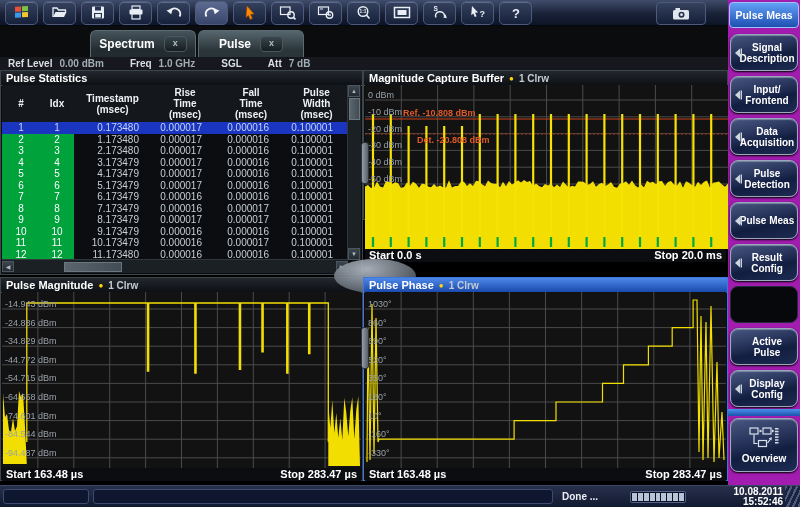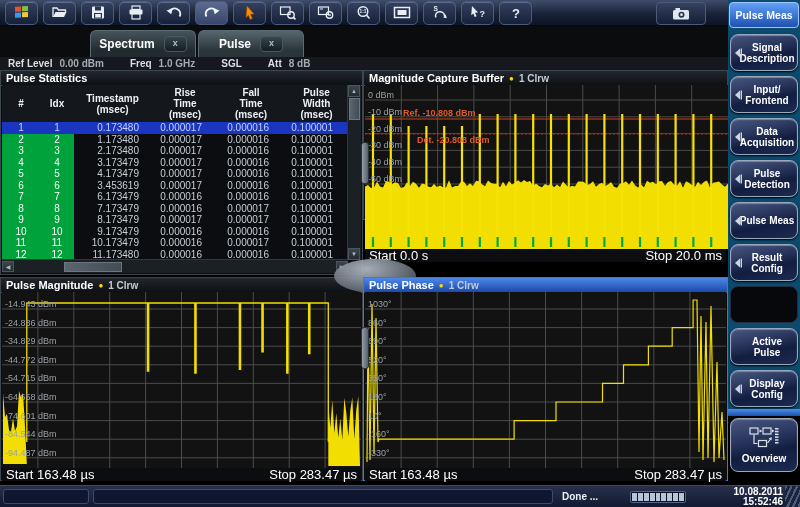--- a/index.html
+++ b/index.html
@@ -36,42 +36,42 @@
   #p-capture{left:363px;top:70px;width:365px;height:150px;}
   #p-mag{left:0;top:277px;width:363px;height:204px;}
   #p-phase{left:363px;top:277px;width:365px;height:204px;border:1px solid #3c78e0;z-index:5;}
   .ptitle{height:14px;background:linear-gradient(#23272e,#0d1014);border-bottom:1px solid #4b555e;
     color:#fff;font-size:11px;font-weight:bold;line-height:13px;display:flex;align-items:center;gap:5px;
     padding-left:5px;white-space:nowrap;overflow:hidden;}
   #p-phase .ptitle{background:linear-gradient(#4d88e8,#1b4aad);}
   .dot{color:#ffd800;font-size:8px;}
   .clrw{color:#c3cbd2;font-size:10px;}
   .axisbar{position:absolute;left:1px;right:1px;height:13px;display:flex;justify-content:space-between;
-    padding:0 4px;font-size:13px;font-weight:normal;color:#fff;line-height:13px;background:#0b0d10;}
+    padding:0 4px;font-size:11px;font-weight:bold;color:#fff;line-height:13px;background:#0b0d10;}
   .xaxislab{position:absolute;left:1px;right:1px;height:13px;text-align:center;font-size:11px;
     font-weight:bold;color:#fff;line-height:12px;background:#0b0d10;}
   svg.plot{display:block;position:absolute;left:1px;top:14px;background:#121212;}
   
   .thead{position:absolute;left:1px;top:14px;width:348px;height:37px;display:flex;background:#14171b;
     color:#edf1f5;font-weight:bold;font-size:10px;align-items:center;text-align:center;}
   .thead .hc{white-space:pre-line;line-height:11px;box-sizing:border-box;}
   .tbody{position:absolute;left:1px;top:51px;width:348px;height:138px;overflow:hidden;}
   .trow{display:flex;height:11.5px;font-size:10px;line-height:11.5px;color:#c7cfd5;}
   .trow .c{box-sizing:border-box;}
   .trow .green{background:#00a23c;color:#fff;text-align:center;}
   .trow.sel{background:#1a36c0;}
   .trow.sel .c{background:#1a36c0;color:#c6d3f9;}
   .num{text-align:right;}
   .vscroll{position:absolute;right:1px;top:14px;width:13px;height:175px;background:#1b2025;border-left:1px solid #30383e;}
   .hscroll{position:absolute;left:1px;bottom:1px;right:14px;height:13px;background:#1b2025;border-top:1px solid #30383e;}
   .sbtn{position:absolute;background:linear-gradient(#3c454e,#242b31);border:1px solid #4b555e;
     color:#adb8c1;font-size:6px;text-align:center;box-sizing:border-box;}
   .sthumb{position:absolute;background:linear-gradient(90deg,#5b656e,#424c55);border:1px solid #6c767f;box-sizing:border-box;}
   
-  #sidebar{position:absolute;left:728px;top:0;width:72px;height:410px;background:#0c4a6e;}
+  #sidebar{position:absolute;left:728px;top:0;width:72px;height:507px;background:#a21caf;}
   .appbtn{position:absolute;left:1px;top:2px;width:70px;height:26px;border-radius:4px;
     background:linear-gradient(#61a0f6,#1e50b2);border:1px solid #9dc5ff;color:#fff;font-weight:bold;
     font-size:10.5px;display:flex;align-items:center;justify-content:center;box-sizing:border-box;}
   .softkey{position:absolute;left:2px;width:68px;height:37px;border-radius:8px;box-sizing:border-box;
     background:linear-gradient(168deg,#495882 0%,#27335a 40%,#121e40 62%,#1d2b52 100%);
     border:1px solid #9ba7bb;box-shadow:0 1px 2px #000, inset 0 1px 1px #7c89a6;
     color:#fff;font-weight:bold;font-size:10px;line-height:11px;text-align:center;
     display:flex;align-items:center;justify-content:center;padding:2px 2px 2px 8px;}
   .softkey .skarrow{position:absolute;left:3px;top:50%;transform:translateY(-50%);}
   .softkey.blank{background:#06080c;border:1px solid #232d3e;box-shadow:none;}
@@ -220,21 +220,21 @@
       </div>
     </div>
 
   <div class="infobar" id="infobar">
       <span class="lab">Ref Level</span>
       <span class="val">0.00 dBm</span>
       <span class="lab">Freq</span>
       <span class="val">1.0 GHz</span>
       <span class="lab">SGL</span>
       <span class="lab">Att</span>
-      <span class="val">8 dB</span>
+      <span class="val">7 dB</span>
     </div>
 
   <div class="panel" id="p-stats">
     <div class="ptitle">
       <span>Pulse Statistics</span>
     </div>
     <div class="thead" id="stats-head">
         <div class="hc" style="width: 38px;">#</div>
         <div class="hc" style="width: 34px;">Idx</div>
         <div class="hc" style="width: 77px;">Timestamp
@@ -286,21 +286,21 @@
           <div class="c green" style="width: 38px;">5</div>
           <div class="c green" style="width: 34px;">5</div>
           <div class="c num" style="width: 77px; padding-right: 12px;">4.173479</div>
           <div class="c num" style="width: 68px; padding-right: 17px;">0.000017</div>
           <div class="c num" style="width: 64px; padding-right: 14px;">0.000016</div>
           <div class="c num" style="width: 67px; padding-right: 17px;">0.100001</div>
         </div>
         <div class="trow">
           <div class="c green" style="width: 38px;">6</div>
           <div class="c green" style="width: 34px;">6</div>
-          <div class="c num" style="width: 77px; padding-right: 12px;">3.453619</div>
+          <div class="c num" style="width: 77px; padding-right: 12px;">5.173479</div>
           <div class="c num" style="width: 68px; padding-right: 17px;">0.000017</div>
           <div class="c num" style="width: 64px; padding-right: 14px;">0.000016</div>
           <div class="c num" style="width: 67px; padding-right: 17px;">0.100001</div>
         </div>
         <div class="trow">
           <div class="c green" style="width: 38px;">7</div>
           <div class="c green" style="width: 34px;">7</div>
           <div class="c num" style="width: 77px; padding-right: 12px;">6.173479</div>
           <div class="c num" style="width: 68px; padding-right: 17px;">0.000016</div>
           <div class="c num" style="width: 64px; padding-right: 14px;">0.000016</div>

